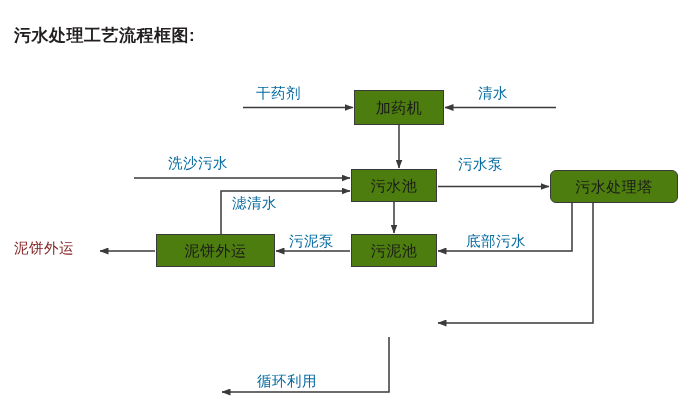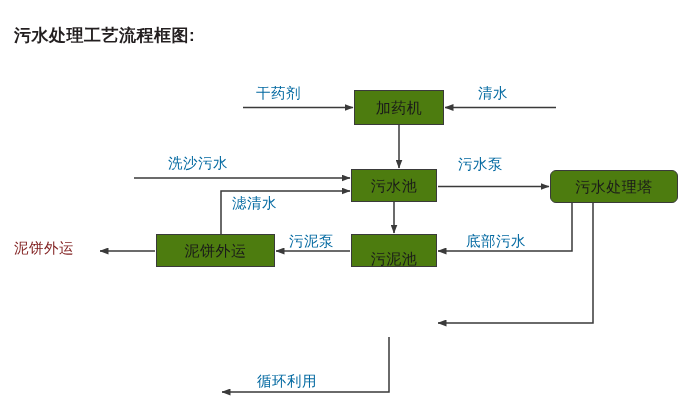--- a/index.html
+++ b/index.html
@@ -119,21 +119,21 @@
   </div>
 
   <div class="node-box" style="left:550px; top:164px; width:128px; height:33px;border-radius:6px;">
     <span>污水处理塔</span>
   </div>
 
   <div class="node-box" style="left:156px; top:228px; width:119px; height:33px;">
     <span>泥饼外运</span>
   </div>
 
-  <div class="node-box" style="left:351px; top:228px; width:86px; height:33px;align-items:flex-end;">
+  <div class="node-box" style="left:351px; top:228px; width:86px; height:33px;">
     <span>污泥池</span>
   </div>
 
 
   <div class="edge-label" style="left:256px; top:80px;">干药剂</div>
 
   <div class="edge-label" style="left:478px; top:80px;">清水</div>
 
   <div class="edge-label" style="left:168px; top:150px;text-align:right;">洗沙污水</div>
 

